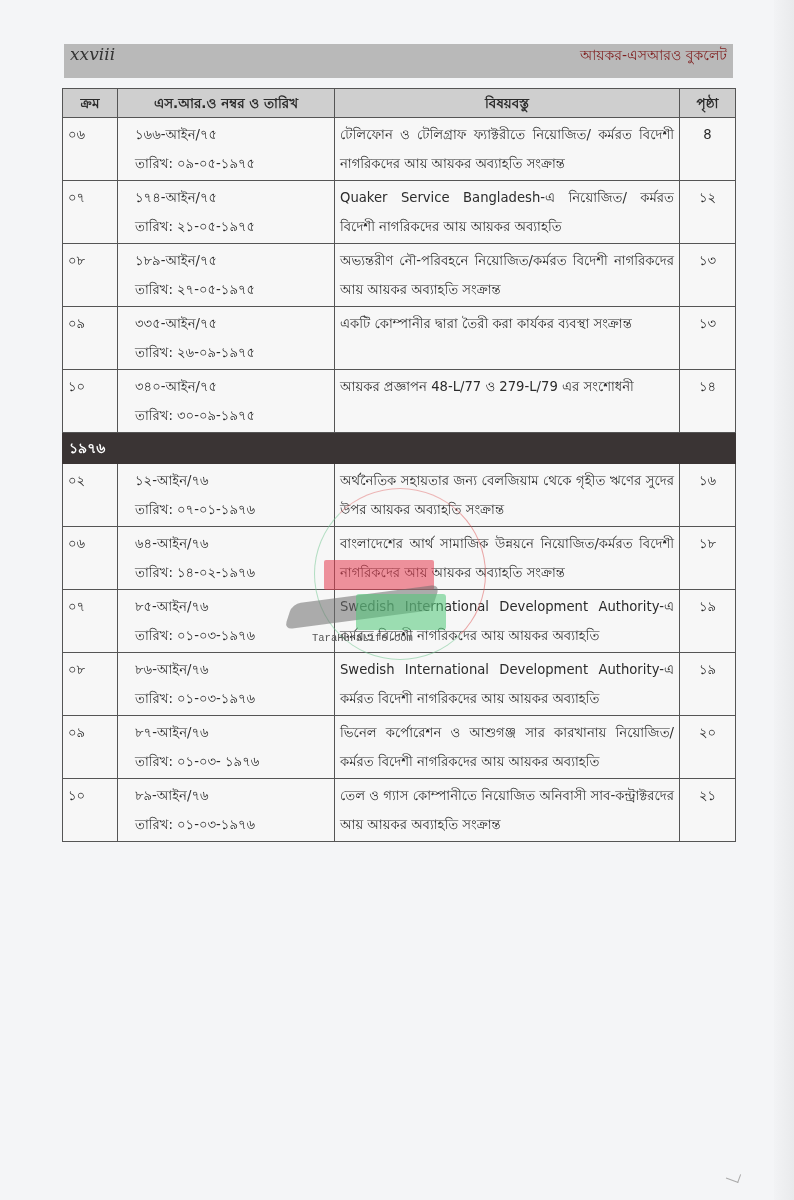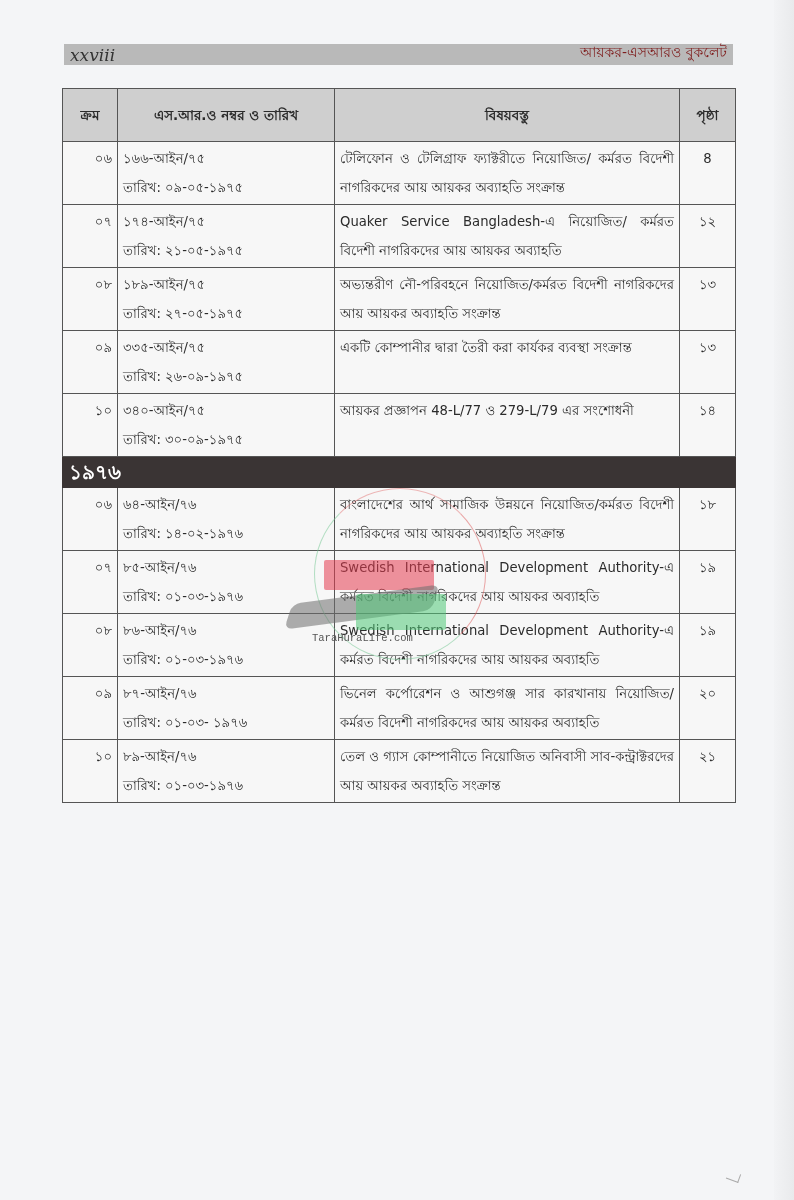--- a/index.html
+++ b/index.html
@@ -7,55 +7,55 @@
     width:794px; height:1200px; position:relative; overflow:hidden;
     background:#f4f5f7;
     font-family:"DejaVu Sans", sans-serif;
     color:#2b2b2b;
   }
   .page-edge {
     position:absolute; right:0; top:0; width:20px; height:1200px;
     background:linear-gradient(to right, #f2f3f5, #e9eaec);
   }
   .running-header {
-    position:absolute; left:64px; top:44px; width:669px; height:21px;
+    position:absolute; left:64px; top:44px; width:669px; height:34px;
     background:#b9b9b9;
-    display:flex; align-items:flex-end; justify-content:space-between;
+    display:flex; align-items:flex-start; justify-content:space-between;
     box-sizing:border-box; padding:0 6px 0 6px;
   }
   .running-header .folio {
     font-family:"DejaVu Serif", serif; font-style:italic; font-size:17px; color:#333;
   }
   .running-header .book-title { font-size:14px; color:#7f1d1d; }
 
   table.sro {
     position:absolute; left:62px; top:88px; width:673px;
     border-collapse:collapse; table-layout:fixed;
     font-size:13.2px; background:#f7f7f7;
   }
   table.sro td, table.sro th {
     border:1.3px solid #555; vertical-align:top;
     padding:2px 5px; line-height:29px;
   }
   table.sro th {
     background:#cfcfcf; font-weight:bold; font-size:13.5px; text-align:center;
-    line-height:26px; padding:13px 4px;
+    line-height:26px; padding:1px 4px;
   }
   col.c-sl { width:55px; }
   col.c-ref { width:217px; }
   col.c-subj { width:345px; }
   col.c-page { width:56px; }
-  td.sl { text-align:right; padding-right:9px; }
+  td.sl { text-align:left; padding-right:9px; }
   td.pg { text-align:center; }
   td.subj { text-align:justify; text-align-last:left; }
   tr.year-row td {
-    background:#3a3434; color:#fff; font-weight:bold; font-size:20px;
+    background:#3a3434; color:#fff; font-weight:bold; font-size:14px;
     line-height:26px; padding:2px 6px; border-color:#3a3434;
   }
-  .ref-line { display:block; }
+  .ref-line { display:block;margin-left:12px; }
 
   .watermark {
     position:absolute; left:296px; top:508px; width:190px; height:140px;
     pointer-events:none;
   }
   .watermark .ring {
     position:absolute; left:18px; top:-20px; width:170px; height:170px;
     border-radius:50%; border:1.5px solid rgba(120,200,150,.55);
     border-right-color:rgba(220,80,80,.5); border-top-color:rgba(220,80,80,.4);
   }
@@ -152,20 +152,29 @@
         </td>
       <td class="subj">আয়কর প্রজ্ঞাপন 48-L/77 ও 279-L/79 এর সংশোধনী</td>
       <td class="pg">১৪</td>
     </tr>
 
     <tr class="year-row">
       <td colspan="4">১৯৭৬</td>
     </tr>
 
     <tr>
+      <td class="sl">০২</td>
+      <td>
+          <span class="ref-line">১২-আইন/৭৬</span>
+          <span class="ref-line">তারিখ: ০৭-০১-১৯৭৬</span>
+        </td>
+      <td class="subj">অর্থনৈতিক সহায়তার জন্য বেলজিয়াম থেকে গৃহীত ঋণের সুদের উপর আয়কর অব্যাহতি সংক্রান্ত</td>
+      <td class="pg">১৬</td>
+    </tr>
+    <tr>
       <td class="sl">০৬</td>
       <td>
           <span class="ref-line">৬৪-আইন/৭৬</span>
           <span class="ref-line">তারিখ: ১৪-০২-১৯৭৬</span>
         </td>
       <td class="subj">বাংলাদেশের আর্থ সামাজিক উন্নয়নে নিয়োজিত/কর্মরত বিদেশী নাগরিকদের আয় আয়কর অব্যাহতি সংক্রান্ত</td>
       <td class="pg">১৮</td>
     </tr>
     <tr>
       <td class="sl">০৭</td>

